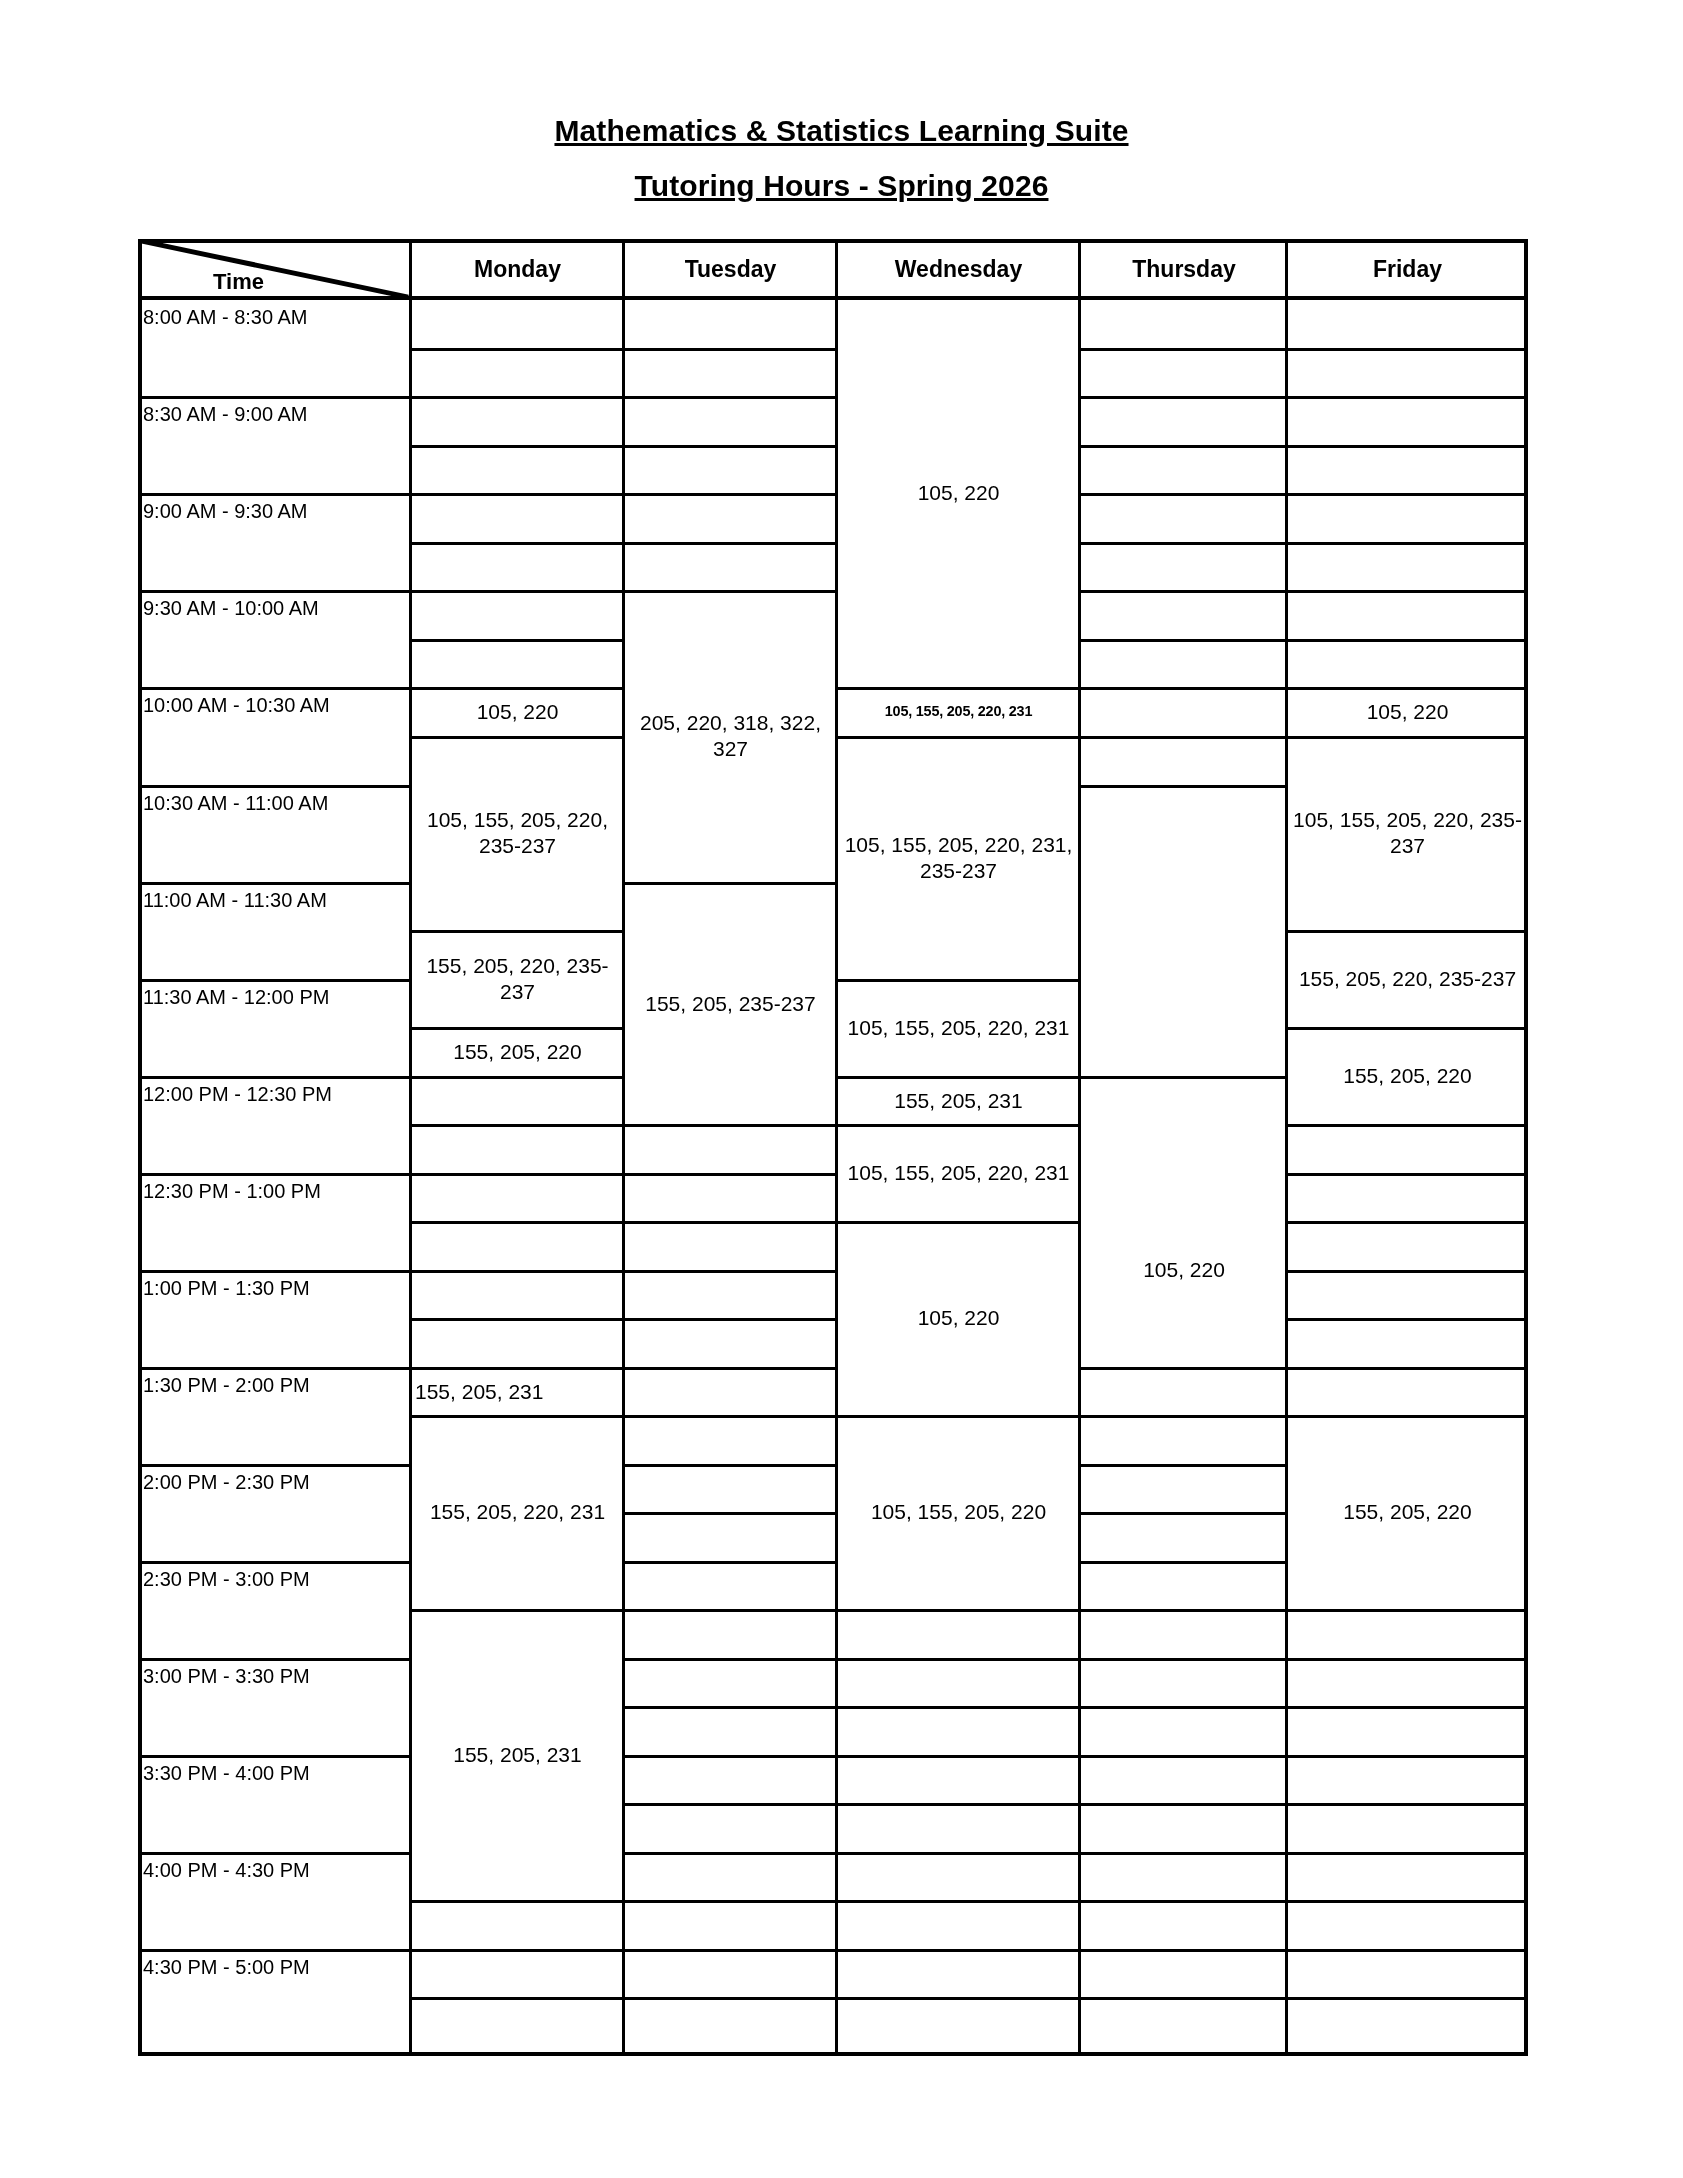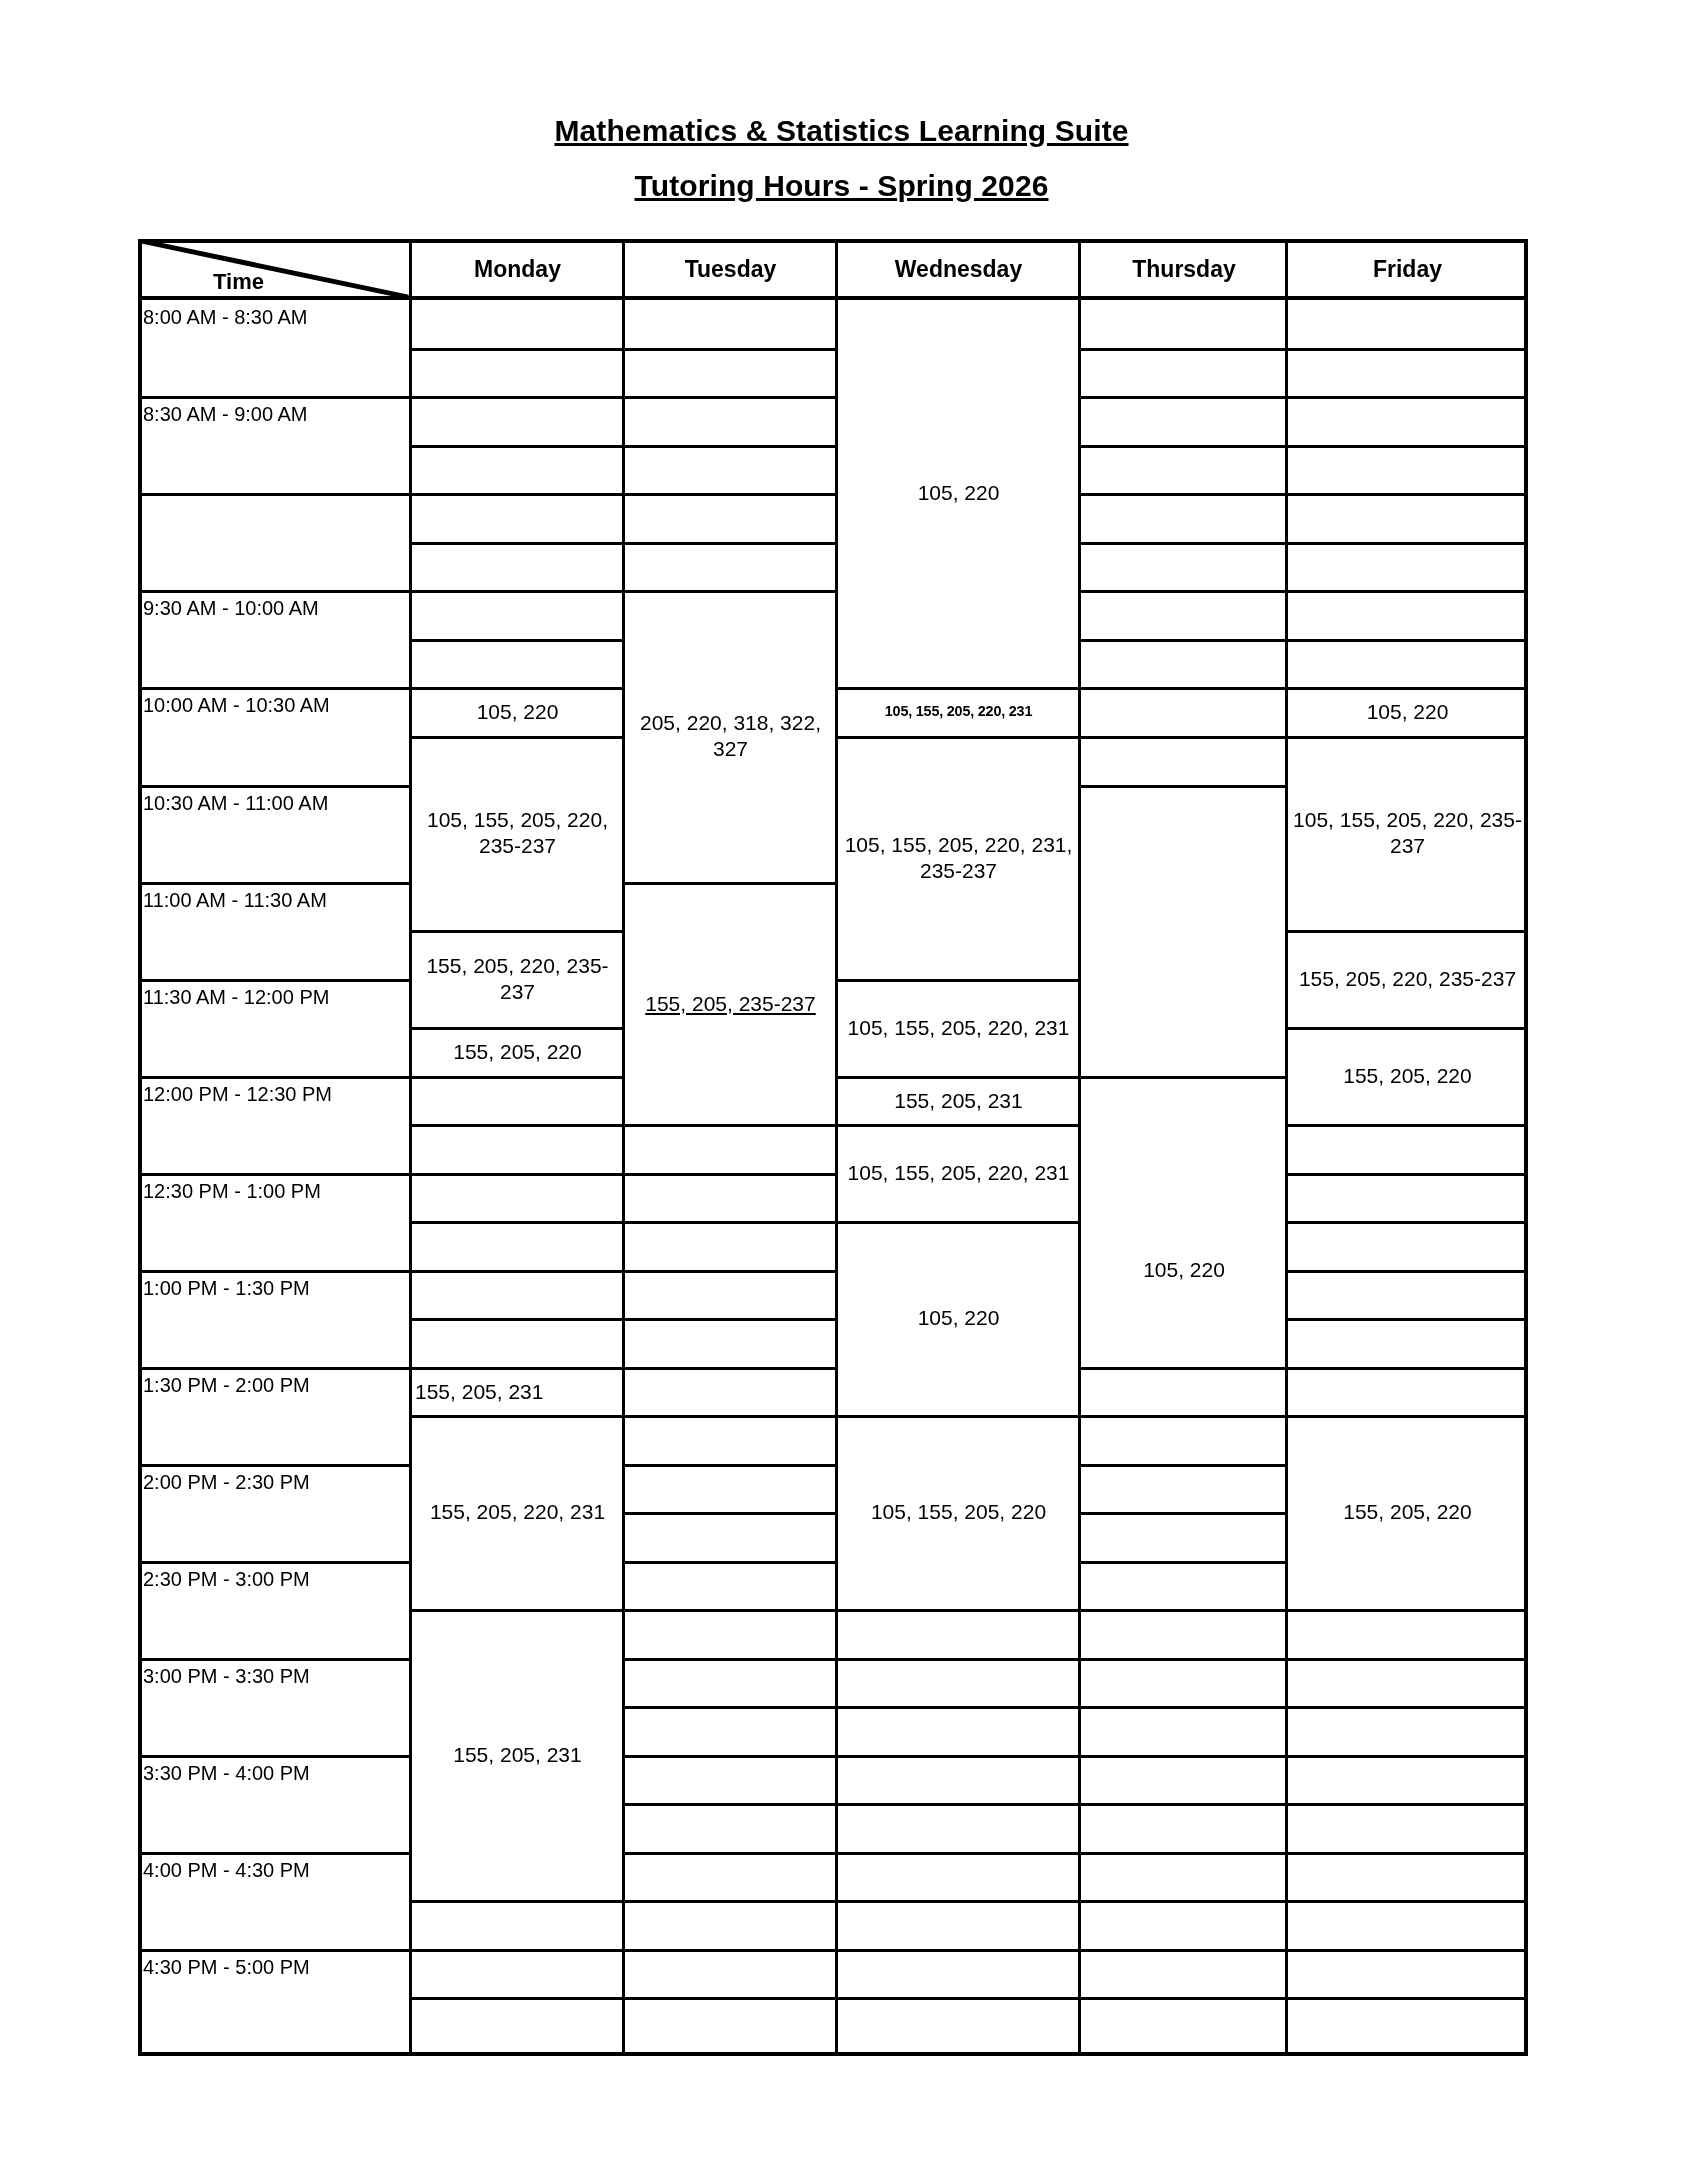--- a/index.html
+++ b/index.html
@@ -119,20 +119,23 @@
     <line x1="2" y1="2" x2="274" y2="59" stroke="#000" stroke-width="5"></line>
   </svg>
   <div id="timeLabelHdr" style="left:75px;top:30px;">Time</div>
 
   <div class="cell timecell" style="left:0px;top:60px;width:273px;height:97px;">
       <span>8:00 AM - 8:30 AM</span>
     </div>
   <div class="cell timecell" style="left:0px;top:157px;width:273px;height:97px;">
       <span>8:30 AM - 9:00 AM</span>
     </div>
+  <div class="cell timecell" style="left:0px;top:254px;width:273px;height:97px;">
+      <span>9:00 AM - 9:30 AM</span>
+    </div>
   <div class="cell timecell" style="left:0px;top:351px;width:273px;height:97px;">
       <span>9:30 AM - 10:00 AM</span>
     </div>
   <div class="cell timecell" style="left:0px;top:448px;width:273px;height:97px;">
       <span>10:00 AM - 10:30 AM</span>
     </div>
   <div class="cell timecell" style="left:0px;top:546px;width:273px;height:97px;">
       <span>10:30 AM - 11:00 AM</span>
     </div>
   <div class="cell timecell" style="left:0px;top:643px;width:273px;height:97px;">
@@ -174,21 +177,21 @@
 
   <div class="cell" style="left:273px;top:448px;width:213px;height:49px;">105, 220</div>
   <div class="cell" style="left:273px;top:497px;width:213px;height:194px;">105, 155, 205, 220, 235-237</div>
   <div class="cell" style="left:273px;top:691px;width:213px;height:97px;">155, 205, 220, 235-237</div>
   <div class="cell" style="left:273px;top:788px;width:213px;height:49px;">155, 205, 220</div>
   <div class="cell leftal" style="left:273px;top:1128px;width:213px;height:49px;">155, 205, 231</div>
   <div class="cell" style="left:273px;top:1176px;width:213px;height:194px;">155, 205, 220, 231</div>
   <div class="cell" style="left:273px;top:1370px;width:213px;height:291px;">155, 205, 231</div>
 
   <div class="cell" style="left:486px;top:351px;width:213px;height:291px;">205, 220, 318, 322, 327</div>
-  <div class="cell" style="left:486px;top:643px;width:213px;height:243px;text-decoration:underline;">155, 205, 235-237</div>
+  <div class="cell" style="left:486px;top:643px;width:213px;height:243px;">155, 205, 235-237</div>
 
   <div class="cell" style="left:699px;top:60px;width:243px;height:388px;">105, 220</div>
   <div class="cell tiny" style="left:699px;top:448px;width:243px;height:49px;">105, 155, 205, 220, 231</div>
   <div class="cell" style="left:699px;top:497px;width:243px;height:243px;">105, 155, 205, 220, 231, 235-237</div>
   <div class="cell" style="left:699px;top:740px;width:243px;height:97px;">105, 155, 205, 220, 231</div>
   <div class="cell" style="left:699px;top:837px;width:243px;height:49px;">155, 205, 231</div>
   <div class="cell" style="left:699px;top:885px;width:243px;height:97px;">105, 155, 205, 220, 231</div>
   <div class="cell" style="left:699px;top:982px;width:243px;height:194px;">105, 220</div>
   <div class="cell" style="left:699px;top:1176px;width:243px;height:194px;">105, 155, 205, 220</div>
 

